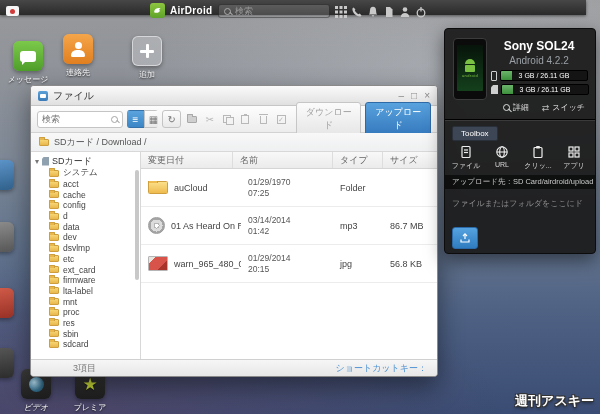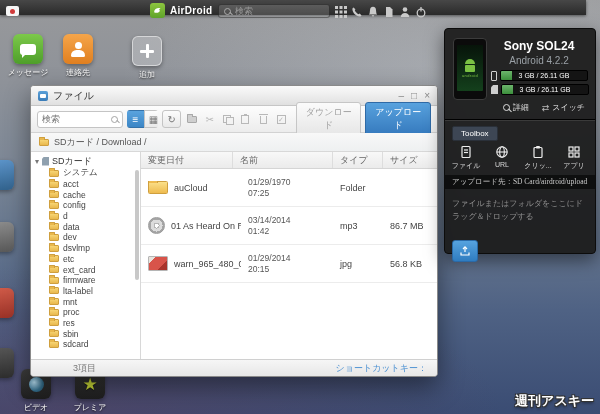--- a/index.html
+++ b/index.html
@@ -123,21 +123,21 @@
   .bar-fill{position:absolute;left:0;top:0;bottom:0;width:13%;background:linear-gradient(#6cb56c,#3c8f3c);}
   .bar-text{position:relative;display:block;text-align:center;font-size:7px;color:#fff;line-height:9px;}
   .dev-actions{position:absolute;top:73px;right:10px;display:flex;gap:13px;color:#ddd;font-size:8px;align-items:center;}
   .dev-act{display:flex;align-items:center;gap:3px;}
   .swap{font-size:9px;color:#bbb;}
   .dev-sep{position:absolute;top:90px;left:0;right:0;height:1px;background:#000;box-shadow:0 1px 0 #3a3a3a;}
   .toolbox-tab{position:absolute;top:97px;left:7px;background:#3d4654;color:#fff;font-size:8px;padding:2px 8px;border-radius:2px;border:1px solid #2a3039;}
   .tools{position:absolute;top:116px;left:3px;right:3px;display:flex;}
   .tool{flex:1;display:flex;flex-direction:column;align-items:center;gap:2px;}
   .tool-label{font-size:7px;color:#d8d8d8;white-space:nowrap;}
-  .dev-target{position:absolute;top:146px;left:0;right:0;height:14px;background:rgba(0,0,0,.55);color:#c9c9c9;font-size:7.5px;line-height:14px;padding-left:7px;white-space:nowrap;overflow:hidden;font-family:Liberation Serif, serif;}
+  .dev-target{position:absolute;top:146px;left:0;right:0;height:14px;background:rgba(0,0,0,.55);color:#c9c9c9;font-size:7.5px;line-height:14px;padding-left:7px;white-space:nowrap;overflow:hidden;}
   .dropzone{position:absolute;top:160px;left:0;right:0;bottom:0;padding:8px 7px;display:flex;align-items:flex-start;gap:4px;flex-direction:column;}
   .drop-text{flex:1;color:#8f8f8f;font-size:8px;line-height:13px;}
   .drop-btn{width:26px;height:22px;background:linear-gradient(#56a3e0,#2f7cc0);border:1px solid #2a6aa8;border-radius:3px;display:flex;align-items:center;justify-content:center;margin-top:13px;flex:none;}
 
   
   .copy-ic{position:relative;width:9px;height:9px;color:#b8b8b8;}
   .copy-ic::before{content:"";position:absolute;left:0;top:0;width:6px;height:6px;border:1px solid currentColor;}
   .copy-ic::after{content:"";position:absolute;left:2.5px;top:2.5px;width:6px;height:6px;border:1px solid currentColor;background:#f3f3f3;}
   .paste-ic{position:relative;width:8px;height:9px;border:1px solid currentColor;color:#b8b8b8;margin-top:1px;}
   .paste-ic::before{content:"";position:absolute;top:-2px;left:1.5px;width:3px;height:2px;background:currentColor;}
@@ -206,39 +206,39 @@
       </span>
       <span class="tico">
         <svg width="12" height="12" viewBox="0 0 12 12">
             <circle cx="6" cy="7" r="3.8" fill="none" stroke="#c9c9c9" stroke-width="1.3"></circle>
             <line x1="6" y1="1" x2="6" y2="5.5" stroke="#c9c9c9" stroke-width="1.3"></line>
           </svg>
       </span>
     </div>
   </header>
 
-  <div class="dicon" style="left:4px;top:34px;font-family:Liberation Serif, serif;">
+  <div class="dicon" style="left:4px;top:41px;font-family:Liberation Serif, serif;">
     <div class="tile tile-green">
         <span class="bubble"></span>
       </div>
     <div class="dlabel">メッセージ</div>
   </div>
   <div class="dicon" style="left:54px;top:34px;">
     <div class="tile tile-orange">
         <span class="person"></span>
       </div>
     <div class="dlabel">連絡先</div>
   </div>
   <div class="dicon" style="left:123px;top:36px;">
     <div class="tile tile-add">
         <span class="plus"></span>
       </div>
     <div class="dlabel">追加</div>
   </div>
-  <div class="dicon" style="left:12px;top:369px;">
+  <div class="dicon" style="left:12px;top:369px;font-style:italic;">
     <div class="tile tile-dark">
         <span class="lens"></span>
       </div>
     <div class="dlabel">ビデオ</div>
   </div>
   <div class="dicon" style="left:66px;top:369px;">
     <div class="tile tile-dark">
         <span class="star">★</span>
       </div>
     <div class="dlabel">プレミア</div>
@@ -514,21 +514,20 @@
           </svg>
         <span class="tool-label">アプリ</span>
       </div>
     </div>
 
     <div class="dev-target">アップロード先：SD Card/airdroid/upload</div>
 
     <div class="dropzone">
       <div class="drop-text">
         <div>ファイルまたはフォルダをここにド</div>
-        <div>ラッグ＆ドロップする</div>
       </div>
       <span class="drop-btn">
         <svg width="12" height="12" viewBox="0 0 12 12">
             <path d="M2 7.5 V10 H10 V7.5" fill="none" stroke="#fff" stroke-width="1.2"></path>
             <line x1="6" y1="2.2" x2="6" y2="7" stroke="#fff" stroke-width="1.2"></line>
             <path d="M4 4 L6 1.8 L8 4" fill="none" stroke="#fff" stroke-width="1.2"></path>
           </svg>
       </span>
     </div>
   </aside>

